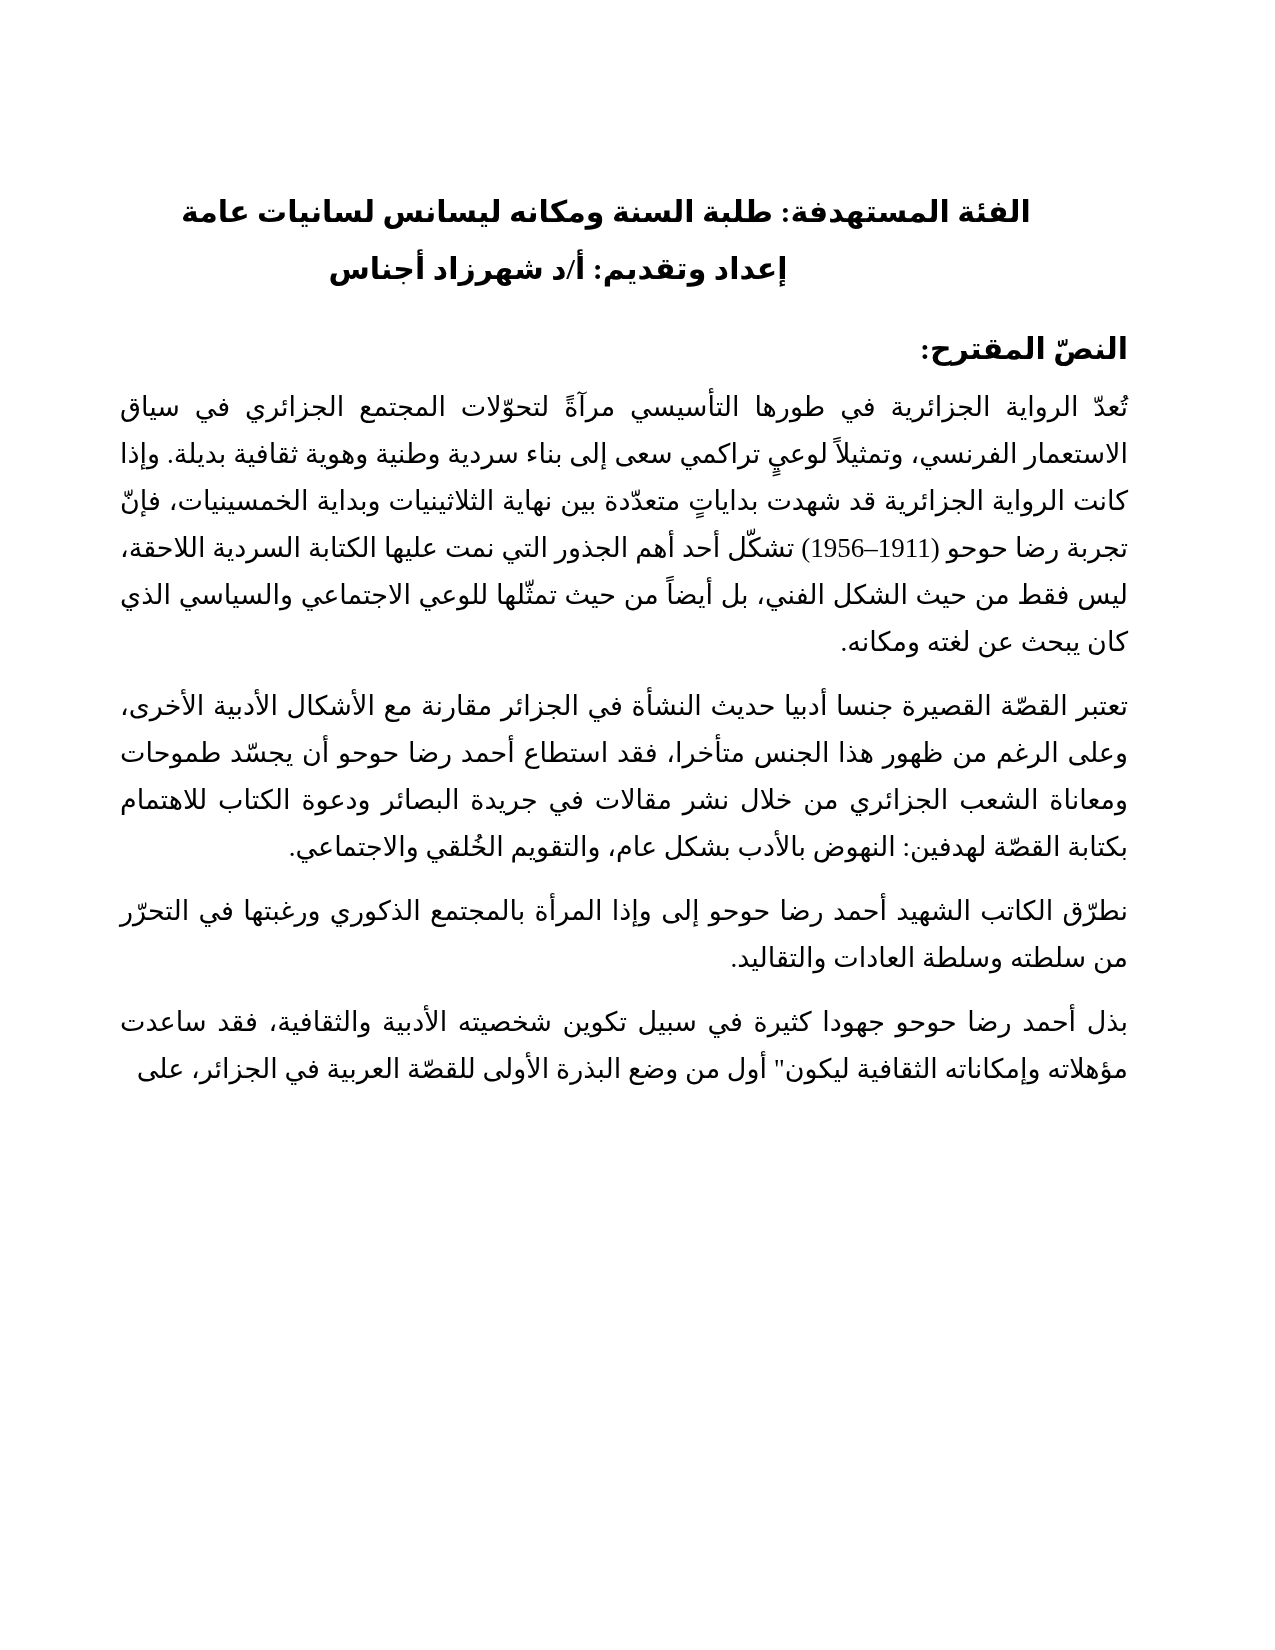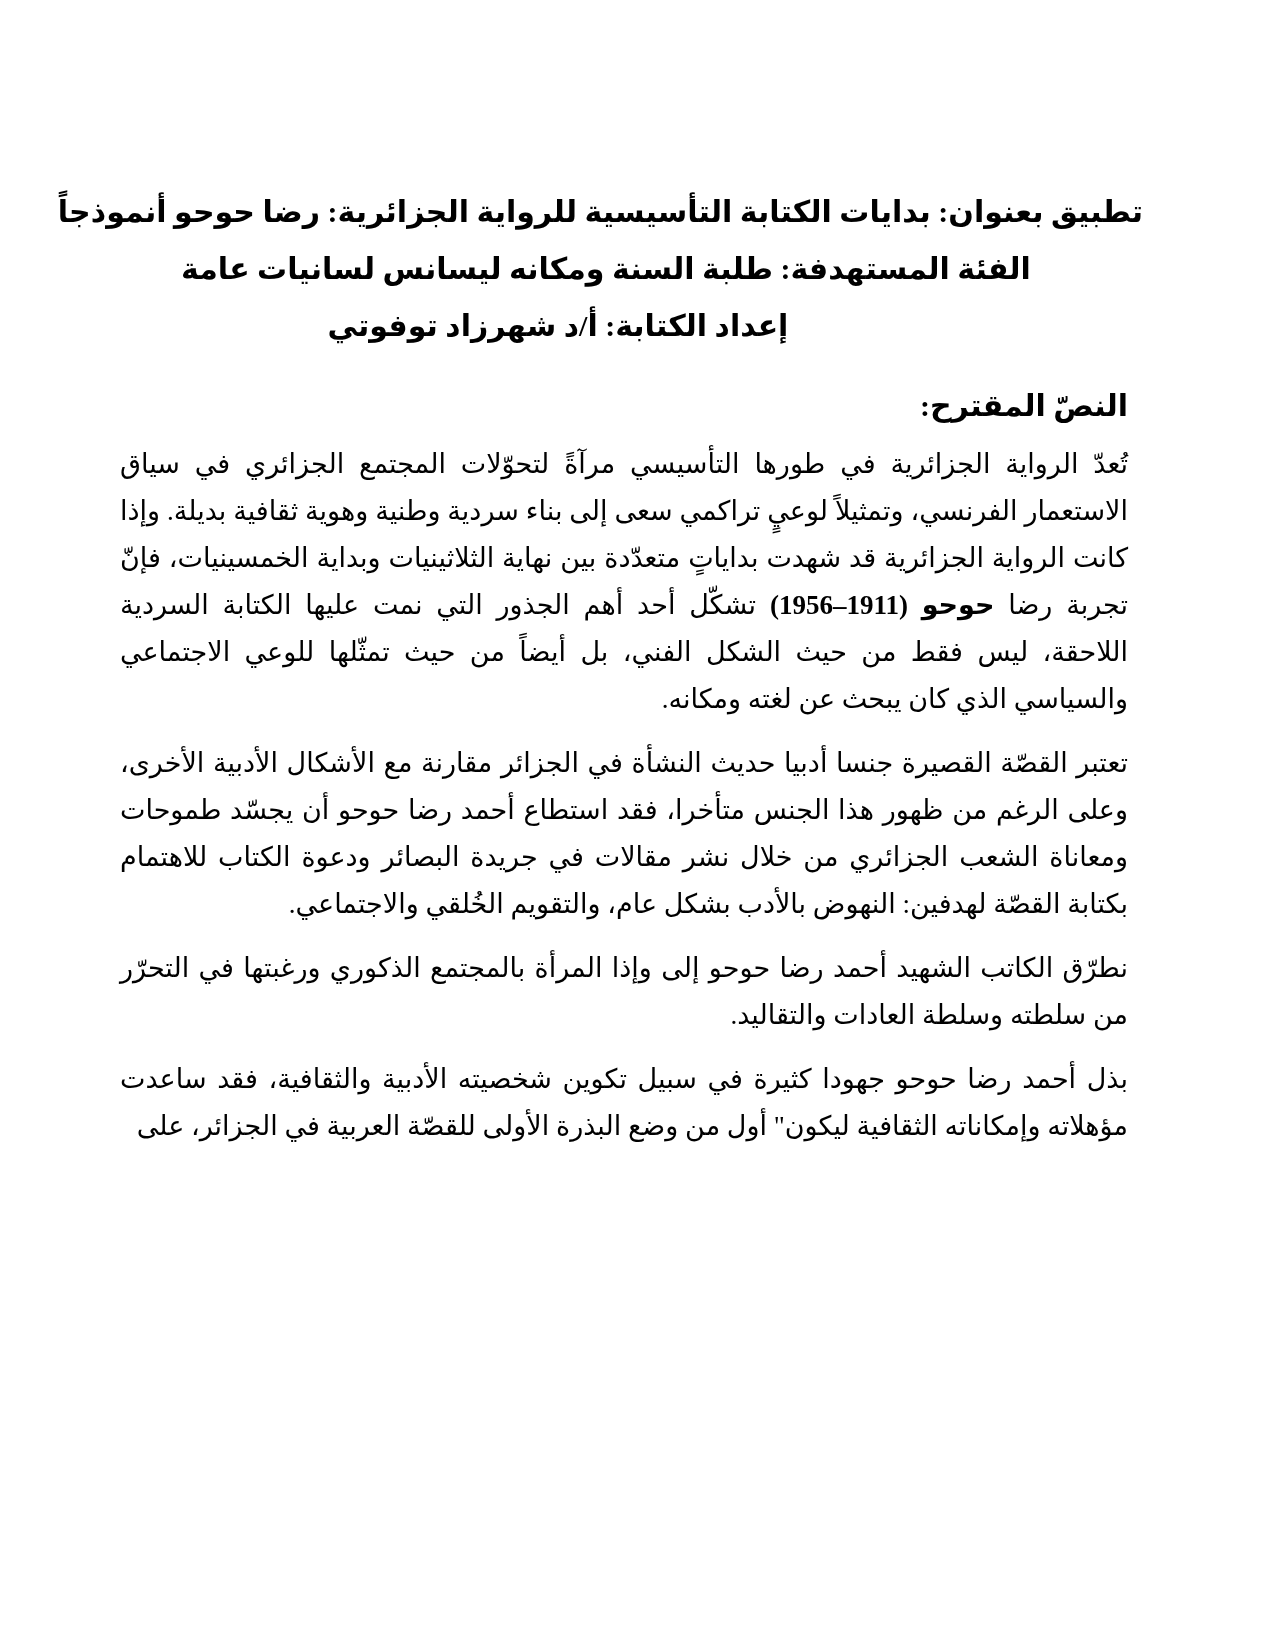--- a/index.html
+++ b/index.html
@@ -43,33 +43,32 @@
     margin: 0 0 12px 0;
   }
   p.body-par {
     font-size: 27px;
     line-height: 47px;
     text-align: justify;
     text-align-last: right;
     margin: 0 0 17px 0;
   }
   .run-bold {
-    font-weight: bold;
+    font-weight: normal;
   }
 </style>
 </head>
 <body>
 
 <div class="page" lang="ar">
   <div class="content">
 
     <div class="header-block">
-      <div class="header-line l1">تطبيق بعنوان: بدايات الكتابة التأسيسية للرواية الجزائرية: رضا حوحو أنموذجاً</div>
       <div class="header-line l2">الفئة المستهدفة: طلبة السنة ومكانه ليسانس لسانيات عامة</div>
-      <div class="header-line l3">إعداد الكتابة: أ/د شهرزاد توفوتي</div>
+      <div class="header-line l3">إعداد وتقديم: أ/د شهرزاد أجناس</div>
     </div>
 
     <h2 class="section-heading">النصّ المقترح:</h2>
 
     <p class="body-par"><span>تُعدّ الرواية الجزائرية في طورها التأسيسي مرآةً لتحوّلات المجتمع الجزائري في سياق الاستعمار الفرنسي، وتمثيلاً لوعيٍ تراكمي سعى إلى بناء سردية وطنية وهوية ثقافية بديلة. وإذا كانت الرواية الجزائرية قد شهدت بداياتٍ متعدّدة بين نهاية الثلاثينيات وبداية الخمسينيات، فإنّ تجربة رضا </span><span class="run-bold">حوحو (1911–1956)</span><span> تشكّل أحد أهم الجذور التي نمت عليها الكتابة السردية اللاحقة، ليس فقط من حيث الشكل الفني، بل أيضاً من حيث تمثّلها للوعي الاجتماعي والسياسي الذي كان يبحث عن لغته ومكانه.</span></p>
 
 
     <p class="body-par"><span>تعتبر القصّة القصيرة جنسا أدبيا حديث النشأة في الجزائر مقارنة مع الأشكال الأدبية الأخرى، وعلى الرغم من ظهور هذا الجنس متأخرا، فقد استطاع أحمد رضا حوحو أن يجسّد طموحات ومعاناة الشعب الجزائري من خلال نشر مقالات في جريدة البصائر ودعوة الكتاب للاهتمام بكتابة القصّة لهدفين: النهوض بالأدب بشكل عام، والتقويم الخُلقي والاجتماعي.</span></p>
 
 

